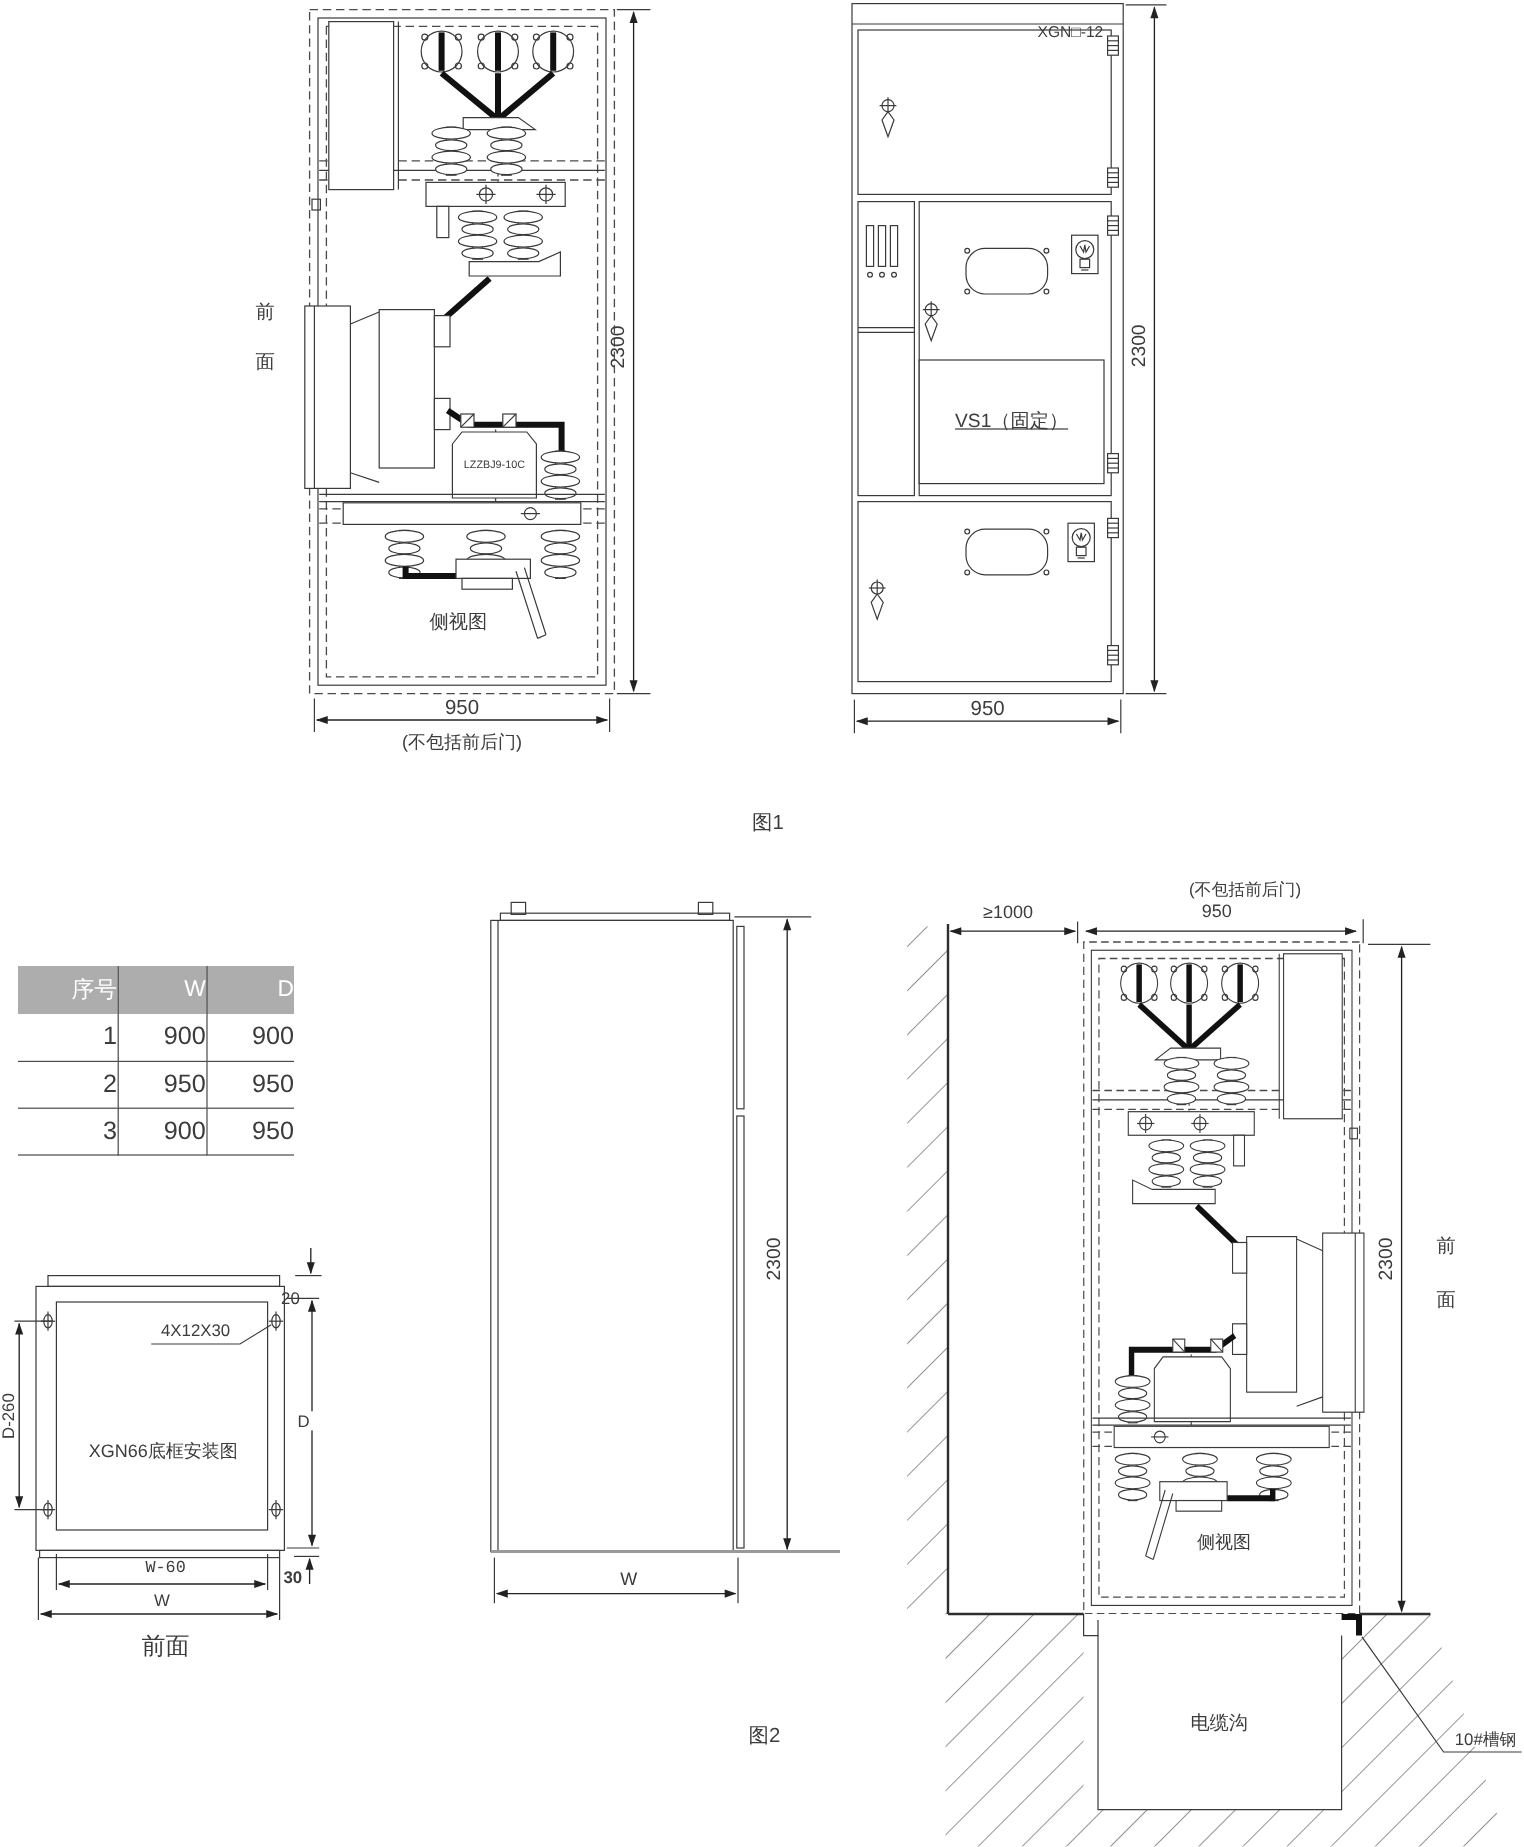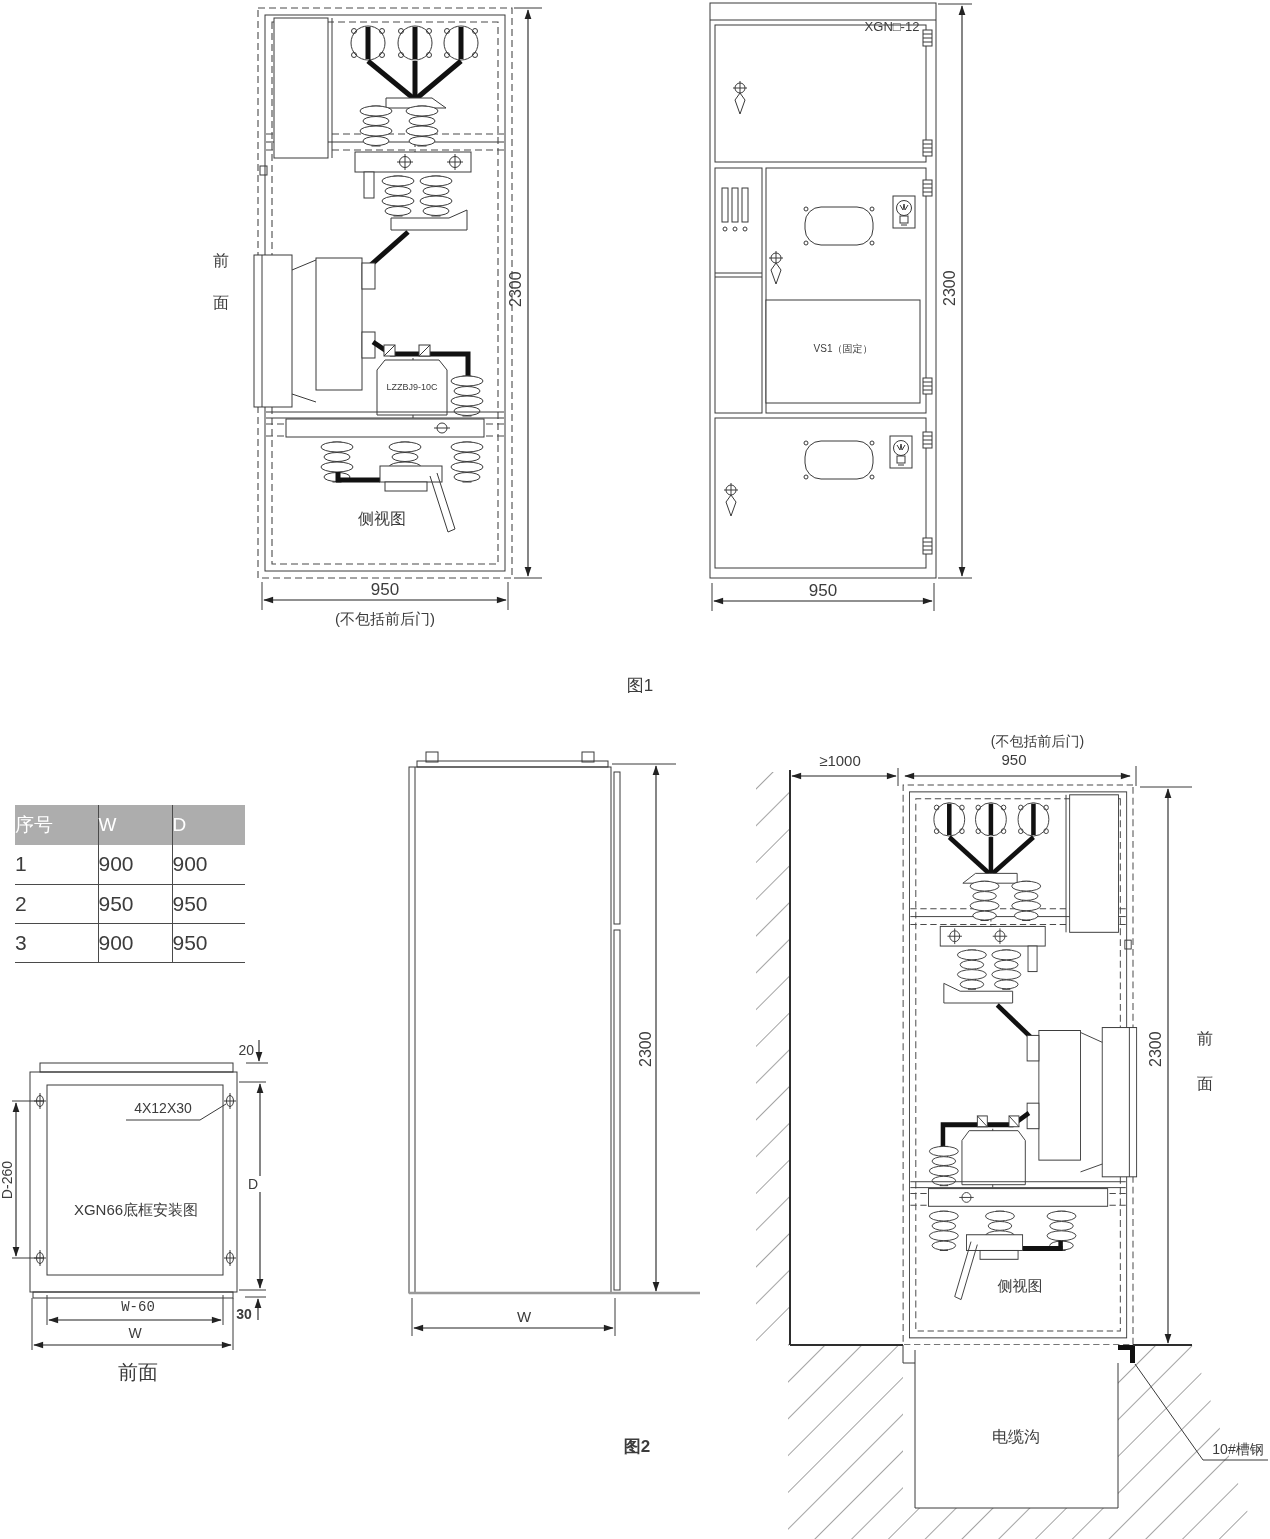--- a/index.html
+++ b/index.html
@@ -16,21 +16,21 @@
   .bus { stroke:#111111; fill:none; stroke-width:5; stroke-linejoin:miter; }
   .dim { stroke:#222222; fill:none; stroke-width:1.1; }
   .floor { stroke:#999999; stroke-width:2.5; fill:none; }
 
   
   .lbl { position:absolute; color:#3c3c3c; white-space:nowrap; text-align:center; line-height:1.15; }
   .vert { transform:rotate(-90deg); }
   .wbg { background:#fff; }
 
   
-  .size-table { position:absolute; left:15px; top:805px; width:230px; border-collapse:collapse; table-layout:fixed; text-align:left; }
+  .size-table { position:absolute; left:15px; top:805px; width:230px; border-collapse:collapse; table-layout:fixed; text-align:right; }
   .size-table col.c1 { width:83px; } .size-table col.c2 { width:74px; } .size-table col.c3 { width:73px; }
   .size-table th { background:#adadad; color:#ffffff; font-weight:normal; font-size:19px; height:40px; }
   .size-table td { color:#3c3c3c; font-size:21px; height:39px; border-bottom:1.5px solid #4a4a4a; }
   .size-table th:nth-child(1), .size-table th:nth-child(2),
   .size-table td:nth-child(1), .size-table td:nth-child(2) { border-right:1.5px solid #4a4a4a; }
 </style>
 </head>
 <body>
 
 <div class="canvas">
@@ -307,21 +307,21 @@
 
 <div class="lbl" style="left:206px;top:252px;width:30px;font-size:16px;">前</div>
 <div class="lbl" style="left:206px;top:294px;width:30px;font-size:16px;">面</div>
 <div class="lbl vert" style="left:494px;top:280px;width:44px;font-size:16px;">2300</div>
 <div class="lbl" style="left:355px;top:580px;width:60px;font-size:17px;">950</div>
 <div class="lbl" style="left:300px;top:610px;width:170px;font-size:15px;">(不包括前后门)</div>
 <div class="lbl" style="left:342px;top:510px;width:80px;font-size:16px;">侧视图</div>
 <div class="lbl" style="left:378px;top:382px;width:68px;font-size:9px;">LZZBJ9-10C</div>
 
 <div class="lbl" style="left:852px;top:4px;width:80px;font-size:13px;margin-top:16px;">XGN□-12</div>
-<div class="lbl" style="left:766px;top:343px;width:154px;font-size:10px;">VS1（固定）</div>
+<div class="lbl" style="left:766px;top:343px;width:154px;font-size:16px;text-decoration:underline;">VS1（固定）</div>
 <div class="lbl vert" style="left:928px;top:279px;width:44px;font-size:16px;">2300</div>
 <div class="lbl" style="left:793px;top:581px;width:60px;font-size:17px;">950</div>
 
 <div class="lbl" style="left:600px;top:676px;width:80px;font-size:17px;">图1</div>
 
 <table class="size-table">
   <colgroup>
         <col class="c1">
         <col class="c2">
         <col class="c3">
@@ -345,33 +345,33 @@
       <td>950</td>
     </tr>
     <tr>
       <td>3</td>
       <td>900</td>
       <td>950</td>
     </tr>
   </tbody>
 </table>
 
-<div class="lbl" style="left:230px;top:1042px;width:24px;font-size:14px;text-align:right;">20</div>
+<div class="lbl" style="left:230px;top:1074px;width:24px;font-size:14px;">20</div>
 <div class="lbl" style="left:123px;top:1100px;width:80px;font-size:14px;">4X12X30</div>
 <div class="lbl vert" style="left:-18px;top:1172px;width:50px;font-size:14px;">D-260</div>
 <div class="lbl" style="left:56px;top:1201px;width:160px;font-size:15px;">XGN66底框安装图</div>
 <div class="lbl wbg" style="left:244px;top:1176px;width:18px;font-size:14px;">D</div>
 <div class="lbl" style="left:108px;top:1299px;width:60px;font-size:14px;font-family:Liberation Mono, monospace;">W-60</div>
 <div class="lbl" style="left:120px;top:1325px;width:30px;font-size:14px;">W</div>
 <div class="lbl" style="left:233px;top:1306px;width:22px;font-size:14px;font-weight:bold;">30</div>
 <div class="lbl" style="left:103px;top:1361px;width:70px;font-size:20px;">前面</div>
 
 <div class="lbl vert" style="left:624px;top:1040px;width:44px;font-size:16px;">2300</div>
 <div class="lbl" style="left:509px;top:1308px;width:30px;font-size:15px;">W</div>
-<div class="lbl" style="left:597px;top:1437px;width:80px;font-size:17px;font-weight:bold;">图2</div>
+<div class="lbl" style="left:597px;top:1437px;width:80px;font-size:17px;">图2</div>
 
 <div class="lbl" style="left:800px;top:752px;width:80px;font-size:15px;">≥1000</div>
 <div class="lbl" style="left:955px;top:733px;width:165px;font-size:14px;">(不包括前后门)</div>
 <div class="lbl" style="left:984px;top:751px;width:60px;font-size:15px;">950</div>
 <div class="lbl vert" style="left:1134px;top:1040px;width:44px;font-size:16px;">2300</div>
 <div class="lbl" style="left:1190px;top:1030px;width:30px;font-size:16px;">前</div>
 <div class="lbl" style="left:1190px;top:1075px;width:30px;font-size:16px;">面</div>
 <div class="lbl" style="left:980px;top:1277px;width:80px;font-size:15px;">侧视图</div>
 <div class="lbl" style="left:976px;top:1428px;width:80px;font-size:16px;">电缆沟</div>
 <div class="lbl" style="left:1206px;top:1441px;width:64px;font-size:14px;">10#槽钢</div>

